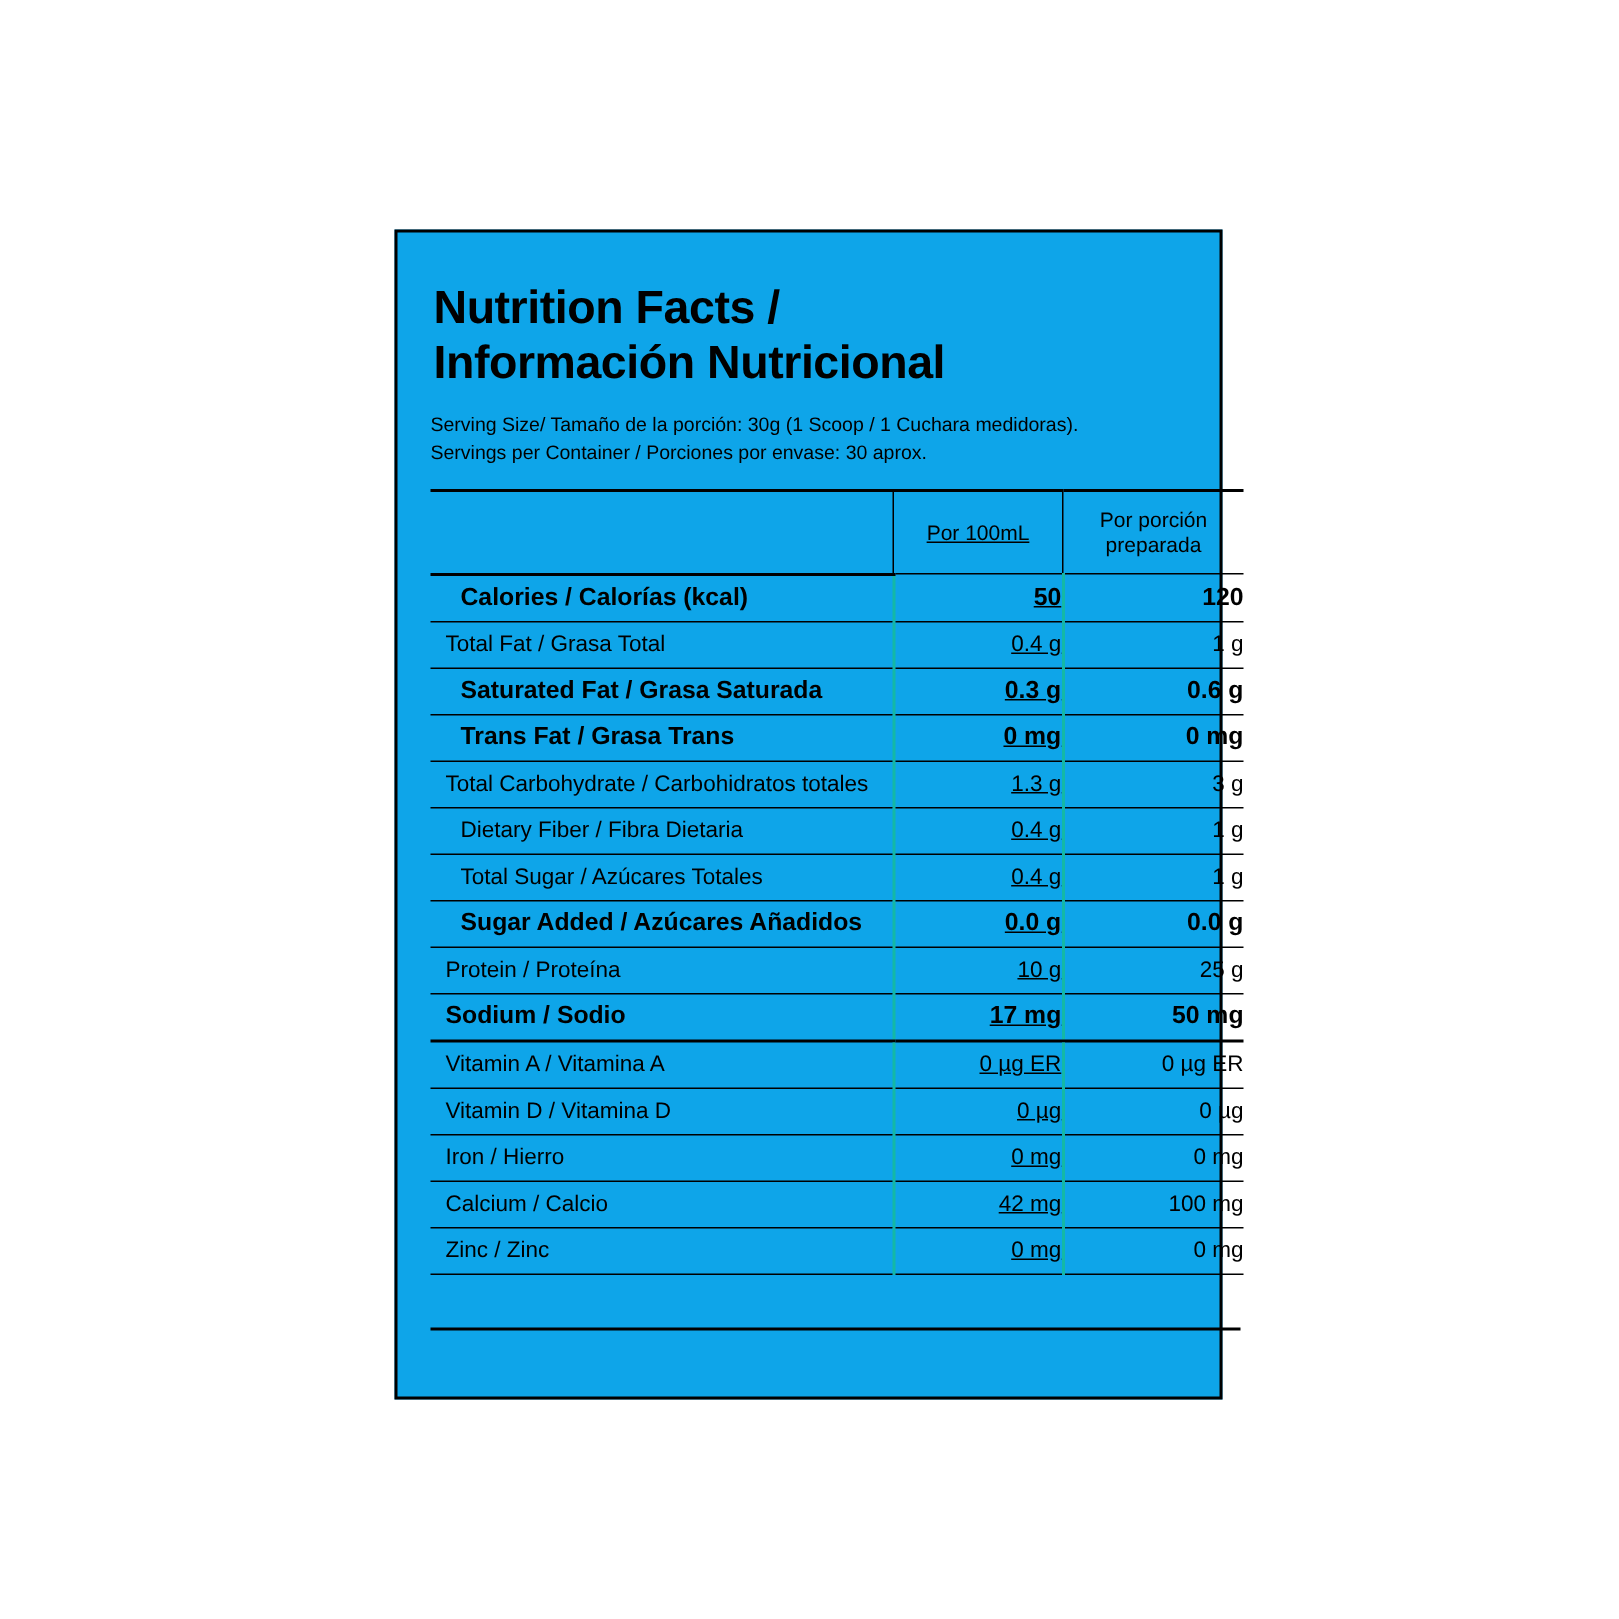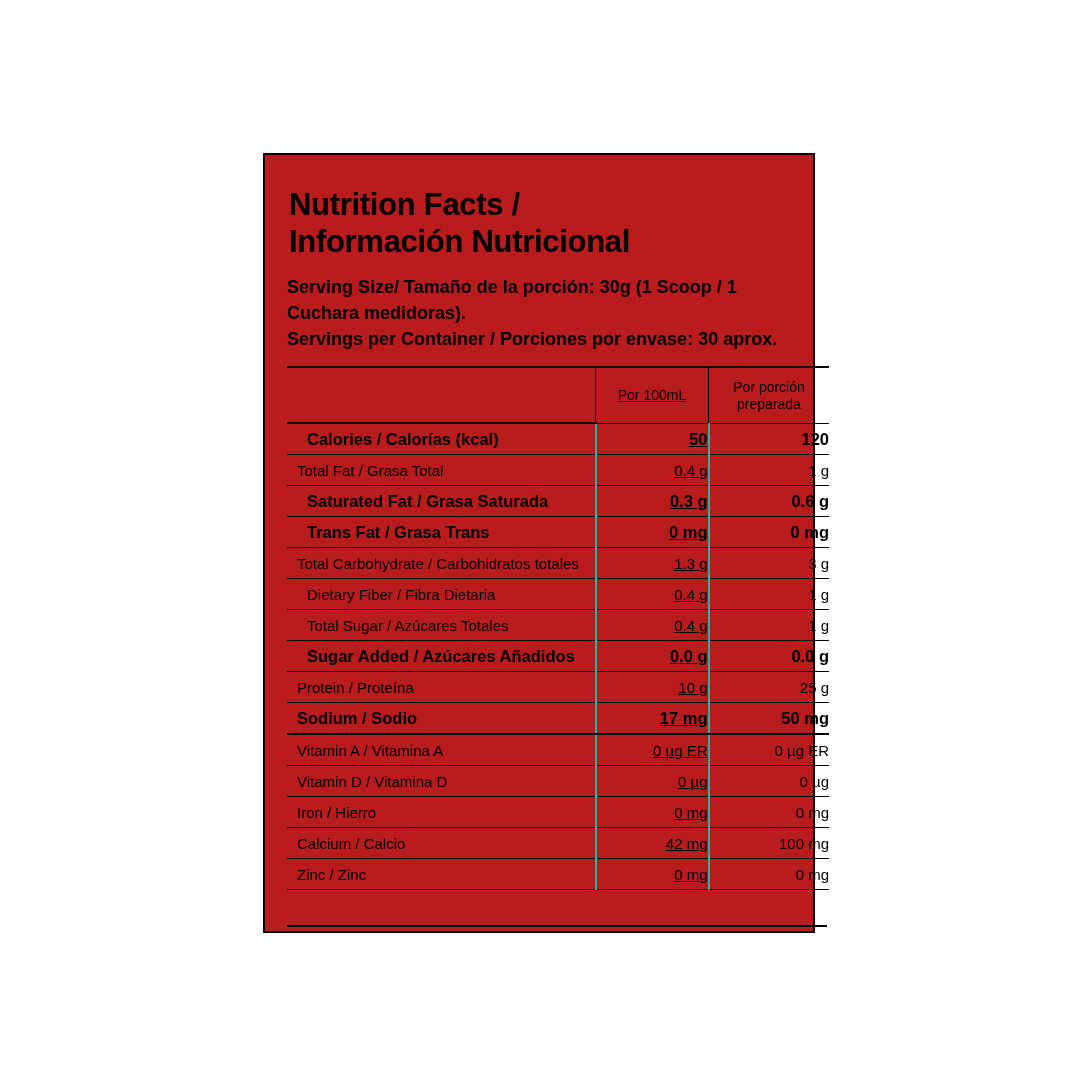--- a/index.html
+++ b/index.html
@@ -15,41 +15,40 @@
     -webkit-font-smoothing: antialiased;
   }
   #panel {
     position: absolute;
     left: 263px;
     top: 153px;
     width: 552px;
     height: 780px;
     border: 2px solid #000000;
     box-sizing: border-box;
-    background: #b91c1c;
+    background: #0ea5e9;
   }
   .inner {
     position: absolute;
     left: 20px;
     top: 32px;
     right: 16px;
   }
   .title {
     font-size: 31px;
     font-weight: bold;
     line-height: 1.18;
     letter-spacing: -0.3px;
     margin: 0 0 14px 4px;
   }
   .title span { display: block; }
   .serving {
-    font-size: 18px;
+    font-size: 13px;
     line-height: 1.45;
     margin: 0 0 14px 2px;
-    font-weight: bold;
   }
   table.nf {
     border-collapse: collapse;
     width: 540px;
     margin-left: 2px;
     table-layout: fixed;
   }
   table.nf td, table.nf th {
     padding: 0;
     vertical-align: middle;

